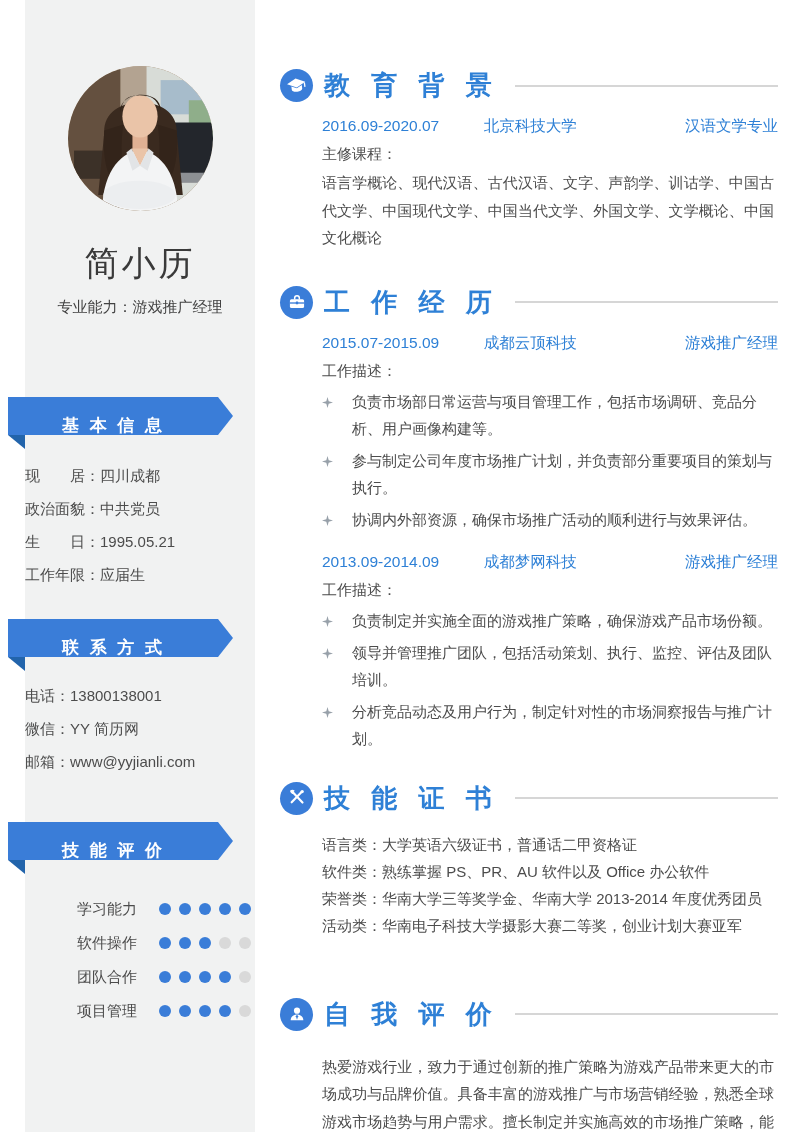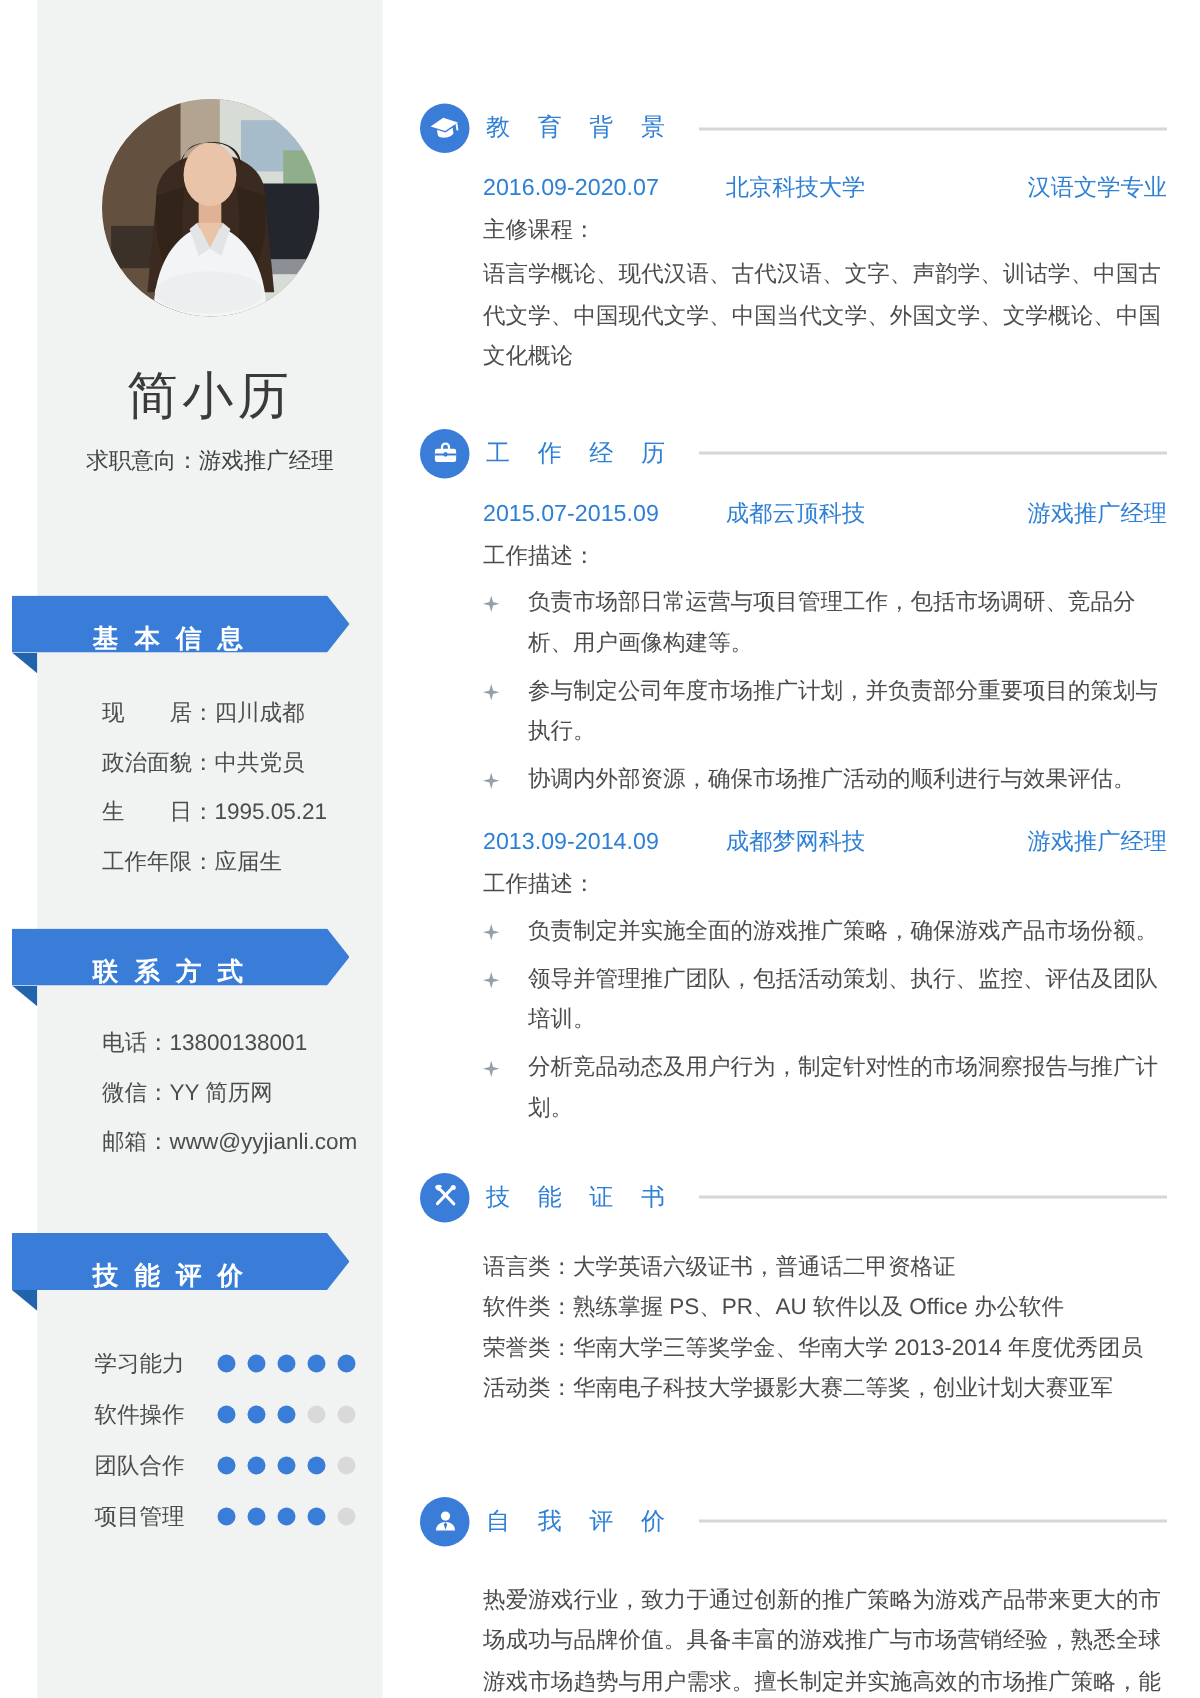--- a/index.html
+++ b/index.html
@@ -24,36 +24,36 @@
     clip-path:polygon(0 0,210px 0,225px 19px,210px 38px,0 38px);
     color:#fff;font-size:17px;font-weight:bold;letter-spacing:3px;
     display:flex;align-items:center;justify-content:center;padding-right:14px}
   .fold{position:absolute;left:-17px;top:38px;width:17px;height:14px;background:var(--accent-dark);
     clip-path:polygon(0 0,100% 0,100% 100%)}
 
   .rb-basic{margin-top:80px}
   .rb-contact{margin-top:34px}
   .rb-skill{margin-top:50px}
 
-  .info{list-style:none;margin-top:17px;padding-left:43px;font-size:15px;color:var(--text)}
+  .info{list-style:none;margin-top:17px;font-size:15px;color:var(--text)}
   .info li{margin-bottom:13px;white-space:nowrap;line-height:20px}
   .info-contact{margin-top:15px}
 
-  .skill-list{margin-top:25px;padding-left:38px;list-style:none}
+  .skill-list{margin-top:25px;padding-left:52px;list-style:none}
   .skill-row{display:flex;align-items:center;margin-bottom:14px;height:20px}
   .skill-row .lbl{font-size:15px;color:var(--text);width:62px;margin-right:12px;white-space:nowrap}
   .dot{width:12px;height:12px;border-radius:50%;background:var(--dot-off);margin-left:8px;flex:none}
   .dot.on{background:var(--accent)}
 
   
   .main{position:absolute;left:280px;top:69px;width:498px}
   .sec-head{display:flex;align-items:center;height:33px}
   .sec-icon{width:33px;height:33px;border-radius:50%;background:var(--accent);flex:none;
     display:flex;align-items:center;justify-content:center}
-  .sec-title{font-size:16px;font-weight:normal;color:var(--accent-text);letter-spacing:7px;
+  .sec-title{font-size:26px;font-weight:bold;color:var(--accent-text);letter-spacing:7px;
     margin-left:11px;white-space:nowrap}
   .sec-line{flex:1;height:2px;background:var(--divider);margin-left:16px}
 
   .entry-row{display:flex;margin:13px 0 0 42px;color:var(--accent-text);font-size:15.5px;line-height:22px}
   .entry-row .c1{flex:1.1;text-align:left}
   .entry-row .c2{flex:1;}
   .entry-row .c3{flex:1;text-align:right}
 
   .body-label{margin:6px 0 0 42px;font-size:15px;color:var(--text);line-height:22px}
   .body-text{margin:4px 0 0 42px;width:452px;font-size:15px;line-height:27.5px;color:var(--text);text-align:justify}
@@ -102,21 +102,21 @@
           <path d="M34 144 C34 102 56 84 71.5 84 C87 84 109 102 109 144 Z" fill="#f3f4f5"></path>
           <path d="M63 82 L71.5 99 L80 82 Z" fill="#eac4a8"></path>
           <path d="M63 82 L71.5 99 L64 104 L58 86 Z" fill="#e2e4e6"></path>
           <path d="M80 82 L71.5 99 L79 104 L85 86 Z" fill="#e2e4e6"></path>
           <ellipse cx="71" cy="128" rx="36" ry="14" fill="#eceef0"></ellipse>
         </g>
       </svg>
     </div>
 
     <h1 class="name">简小历</h1>
-    <div class="intent">求职意向：游戏推广经理</div>
+    <div class="intent">专业能力：游戏推广经理</div>
 
     <div class="ribbon-row rb-basic">
       <div class="ribbon">
         <span>基 本 信 息</span>
       </div>
       <div class="fold"></div>
     </div>
     <ul class="info">
       <li><span>现　　居：</span><span>四川成都</span></li>
       <li><span>政治面貌：</span><span>中共党员</span></li>

